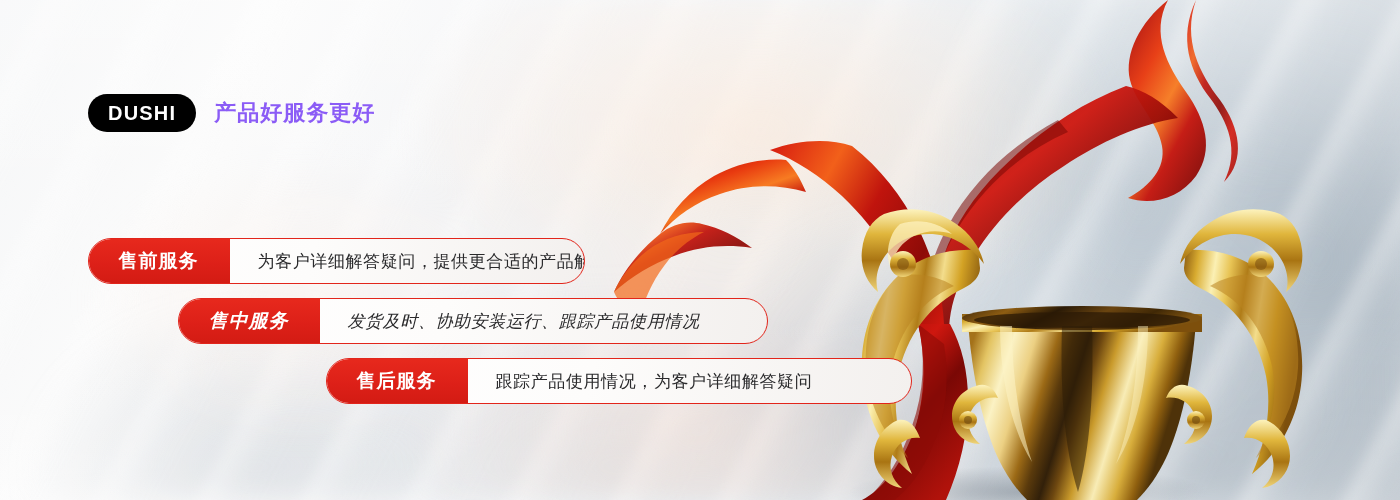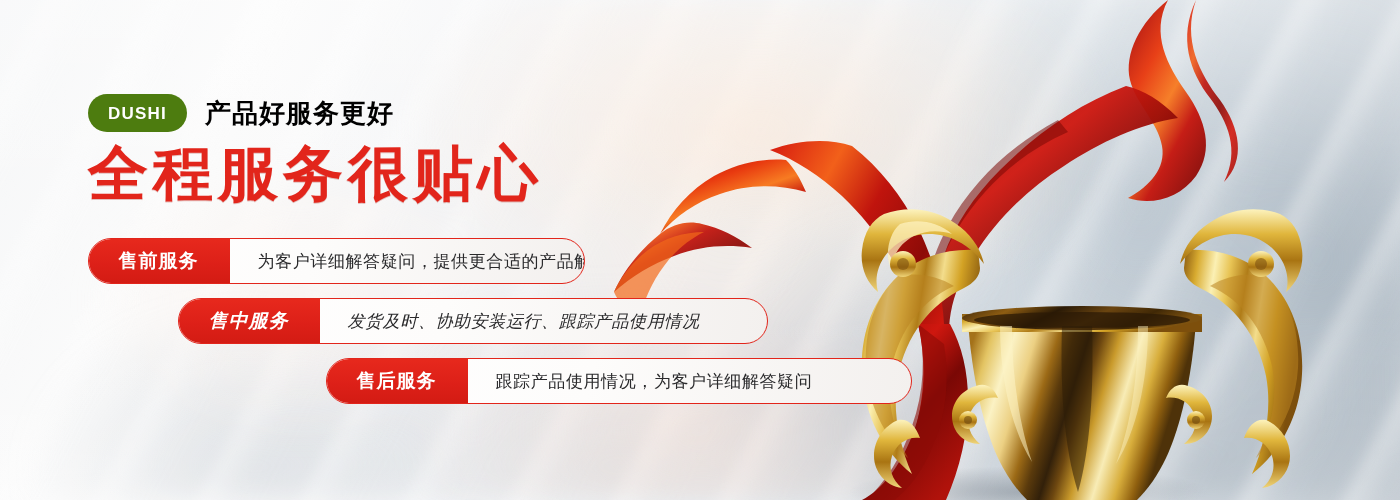--- a/index.html
+++ b/index.html
@@ -100,31 +100,31 @@
     align-items: center;
     gap: 18px;
   }
   .brand-badge {
     display: inline-flex;
     align-items: center;
     justify-content: center;
     height: 38px;
     padding: 0 20px;
     border-radius: 19px;
-    background: #4d7c0f;
+    background: #000000;
     color: #ffffff;
-    font-size: 17px;
+    font-size: 20px;
     font-weight: bold;
     letter-spacing: 1.2px;
     line-height: 1;
   }
   .kicker-text {
-    font-size: 26px;
+    font-size: 22px;
     font-weight: bold;
-    color: #000000;
+    color: #8b5cf6;
     letter-spacing: 1px;
     white-space: nowrap;
   }
 
   .headline {
     position: absolute;
     left: 0;
     top: 142px;
     font-size: 60px;
     font-weight: bold;
@@ -391,21 +391,20 @@
     <path d="M1104 694 L1124 694 L1124 760 L1104 760 Z" fill="#3a2409" opacity="0.35"></path>
   </svg>
 
   <div class="content">
 
     <div class="kicker-row">
       <span class="brand-badge">DUSHI</span>
       <span class="kicker-text">产品好服务更好</span>
     </div>
 
-    <div class="headline">全程服务很贴心</div>
 
     <div class="pills">
 
       <div class="pill pill-0">
         <span class="pill-tag">售前服务</span>
         <span class="pill-text">为客户详细解答疑问，提供更合适的产品解决方案</span>
       </div>
 
       <div class="pill pill-1">
         <span class="pill-tag">售中服务</span>

